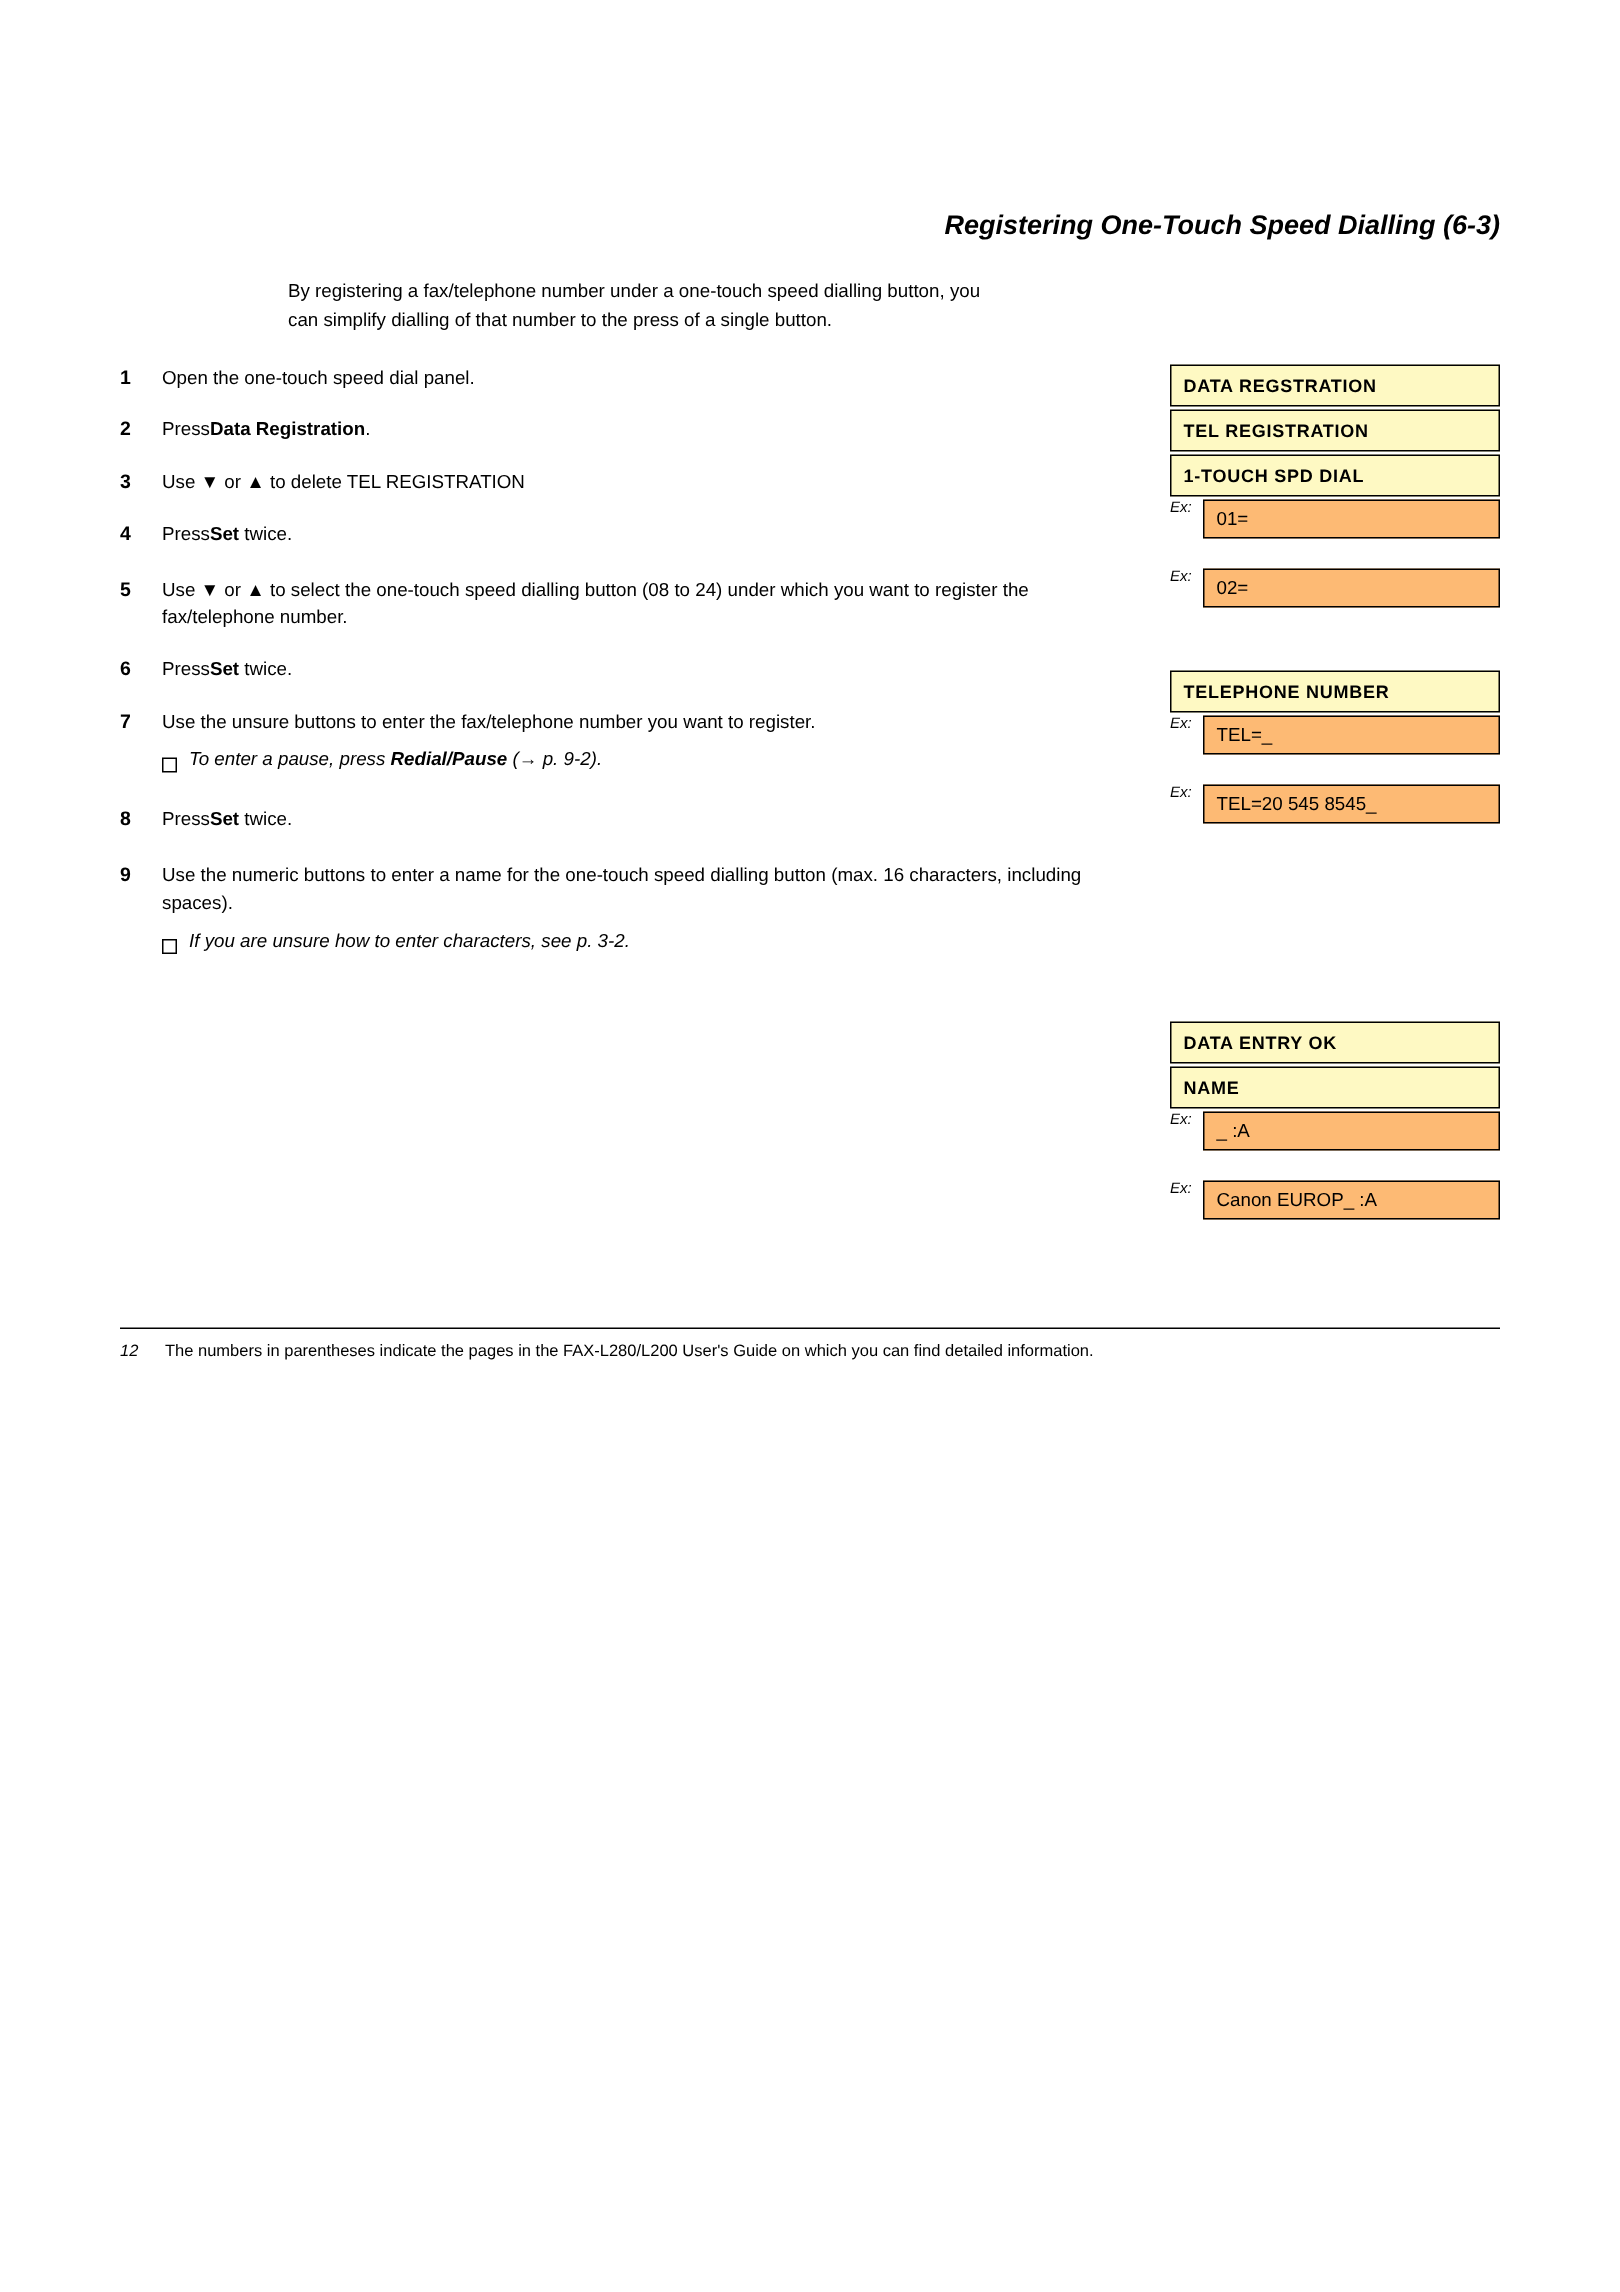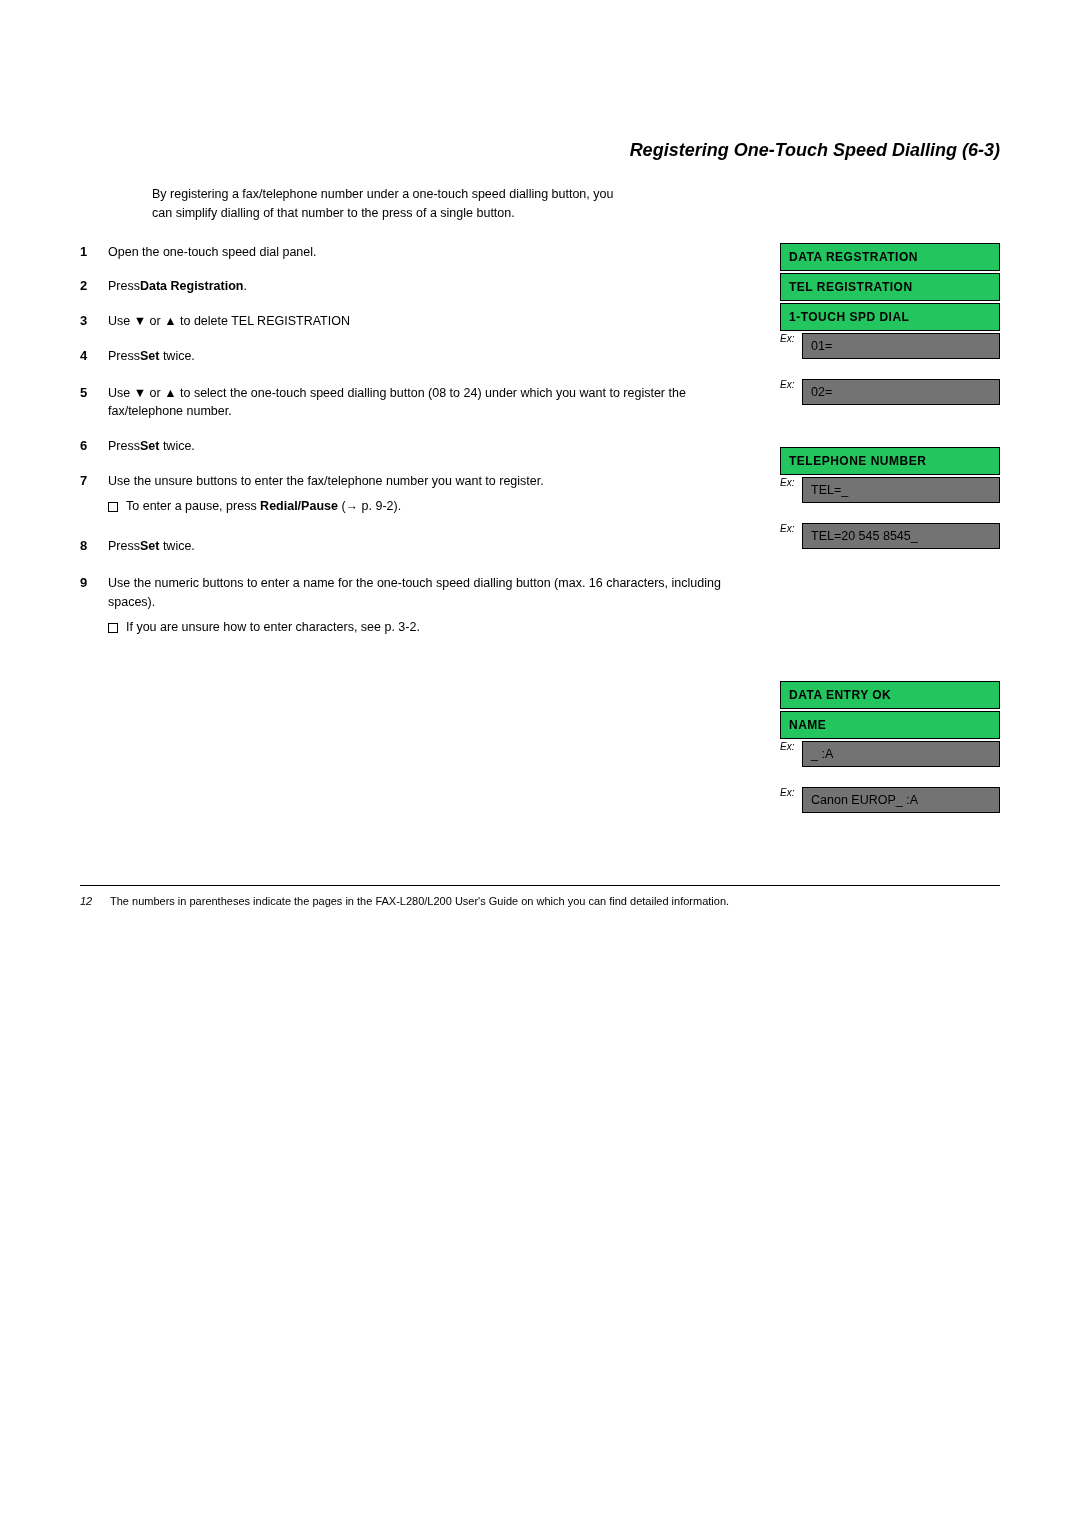--- a/index.html
+++ b/index.html
@@ -28,21 +28,21 @@
       font-size: 18px;
       font-weight: bold;
       font-style: italic;
       text-align: right;
       margin-bottom: 24px;
     }
 
     .intro-text {
       font-size: 12.5px;
       line-height: 1.5;
-      margin-left: 72px;
+      margin-left: 112px;
       margin-bottom: 20px;
       max-width: 480px;
     }
 
     .main-layout {
       display: flex;
       gap: 0;
     }
 
     .steps-column {
@@ -80,24 +80,25 @@
     }
 
     .sub-bullets {
       list-style: none;
       margin-top: 6px;
       margin-left: 0;
     }
 
     .sub-bullets li {
       display: flex;
-      align-items: center;
+      align-items: flex-end;
       margin-bottom: 6px;
       font-size: 12.5px;
       line-height: 1.5;
+      font-style: italic;
     }
 
     .bullet-square {
       display: inline-block;
       width: 10px;
       height: 10px;
       border: 1.5px solid #000;
       margin-right: 8px;
       margin-top: 3px;
       flex-shrink: 0;
@@ -106,21 +107,21 @@
     
     .display-group {
       margin-bottom: 12px;
     }
 
     .display-screen {
       border: 1.5px solid #000;
       padding: 5px 8px;
       font-size: 12.5px;
       font-family: Arial, sans-serif;
-      background: #22c55e;
+      background: #fef9c3;
       margin-bottom: 2px;
       min-height: 28px;
       display: flex;
       align-items: center;
     }
 
     .display-screen.header-screen {
       font-weight: bold;
       font-size: 12px;
       letter-spacing: 0.5px;
@@ -138,21 +139,21 @@
       color: #000;
       margin-right: 4px;
       min-width: 18px;
       font-style: italic;
     }
 
     .display-box {
       border: 1.5px solid #000;
       padding: 4px 8px;
       font-size: 12.5px;
-      background: #737373;
+      background: #fdba74;
       flex: 1;
       min-height: 26px;
       display: flex;
       align-items: center;
     }
 
     .display-spacer {
       height: 16px;
     }
 

